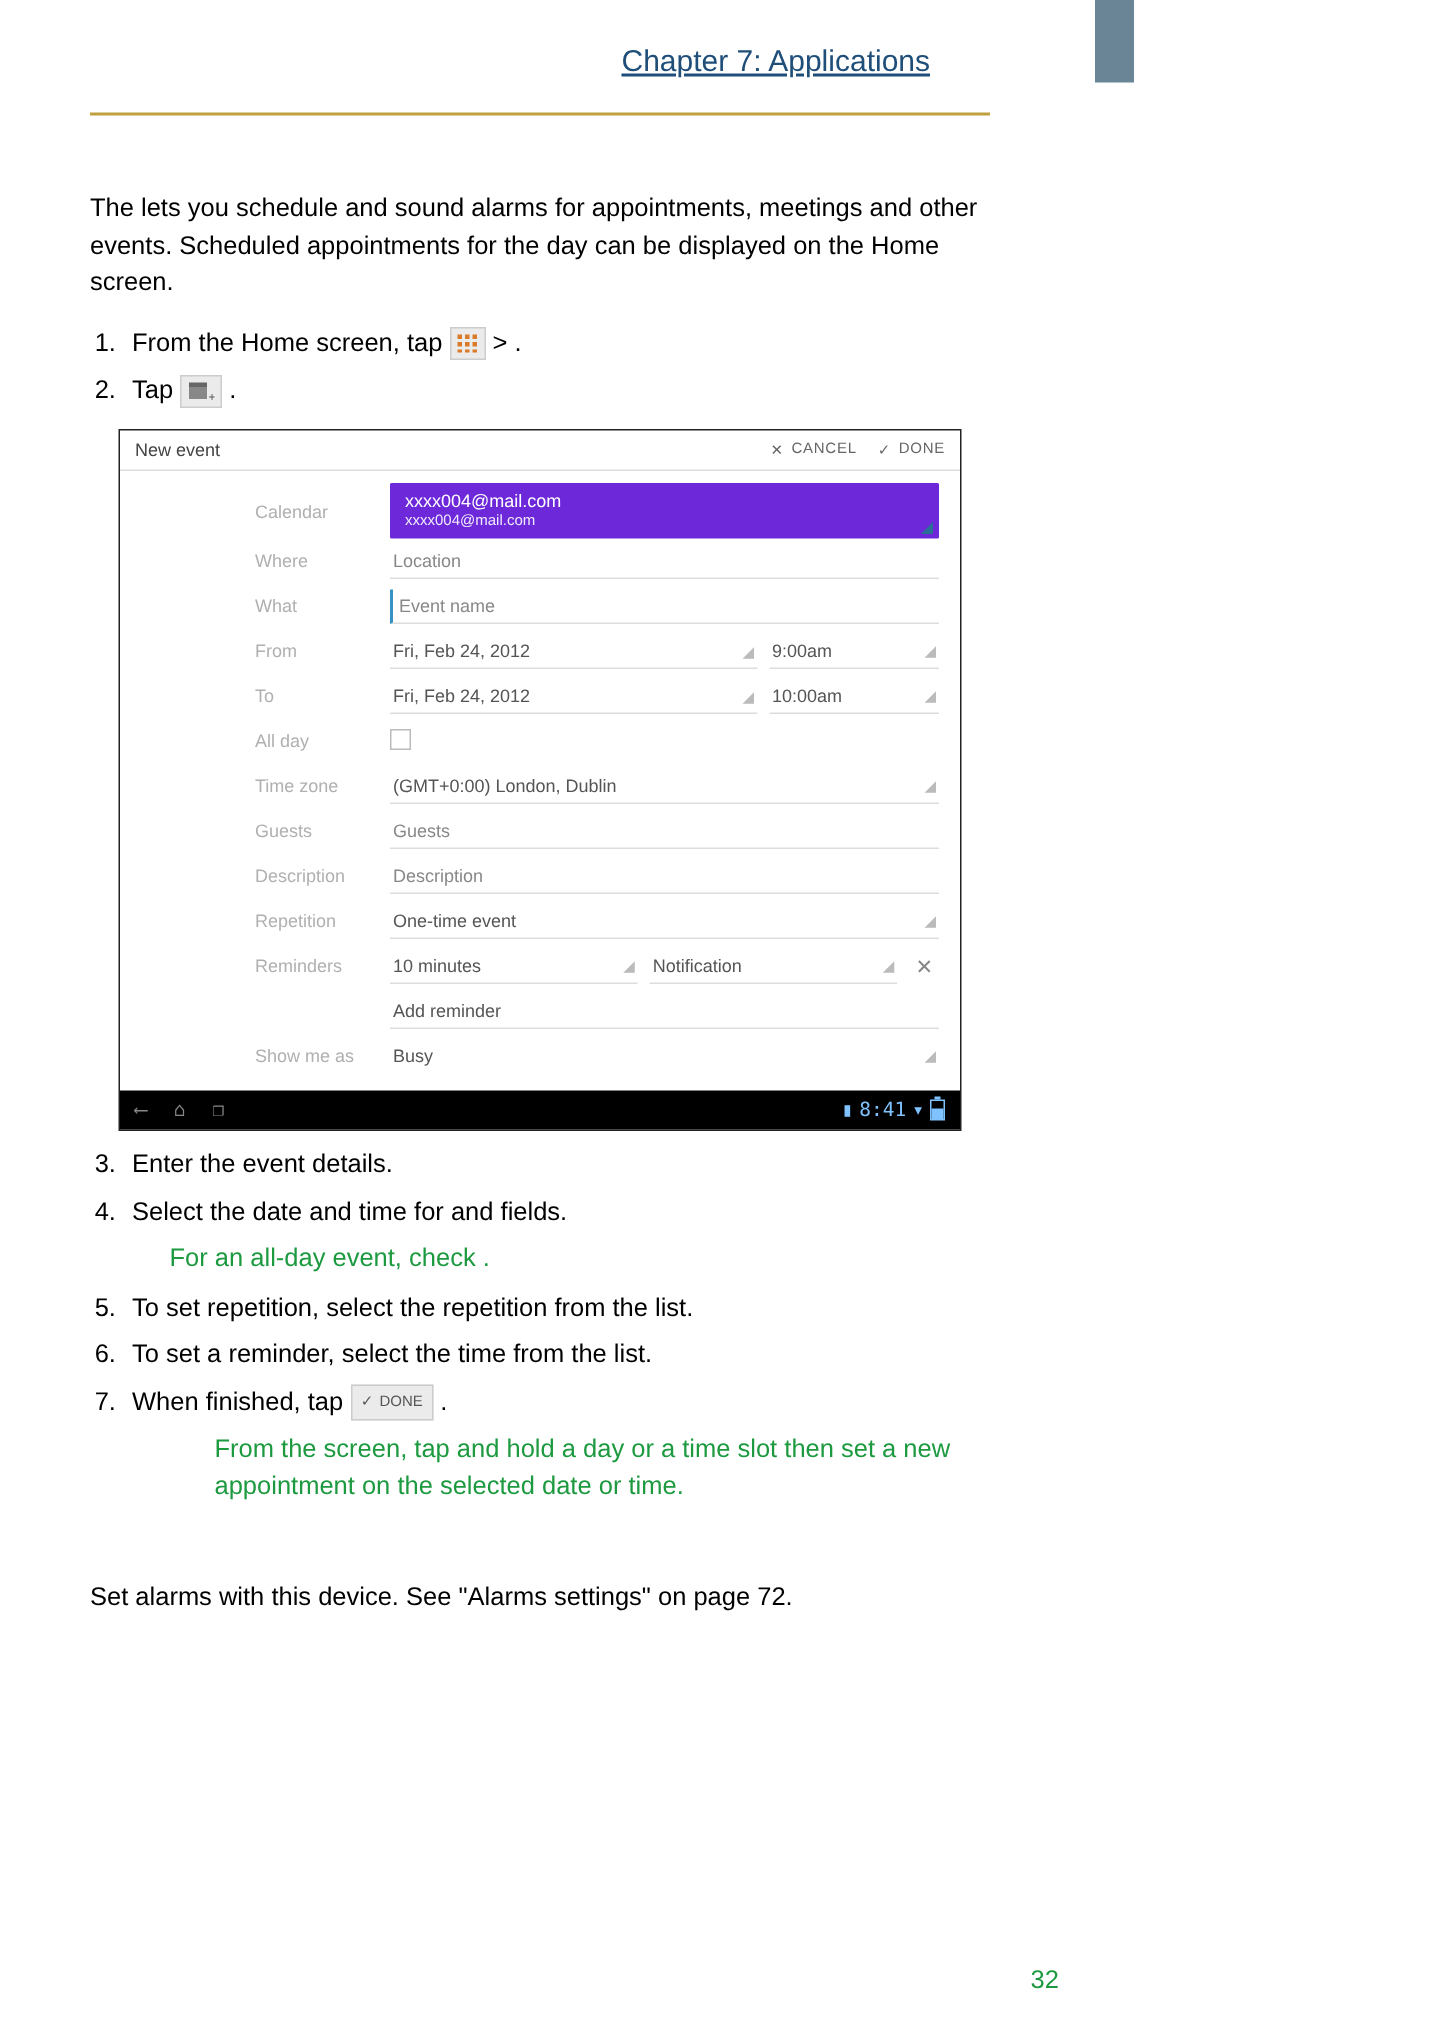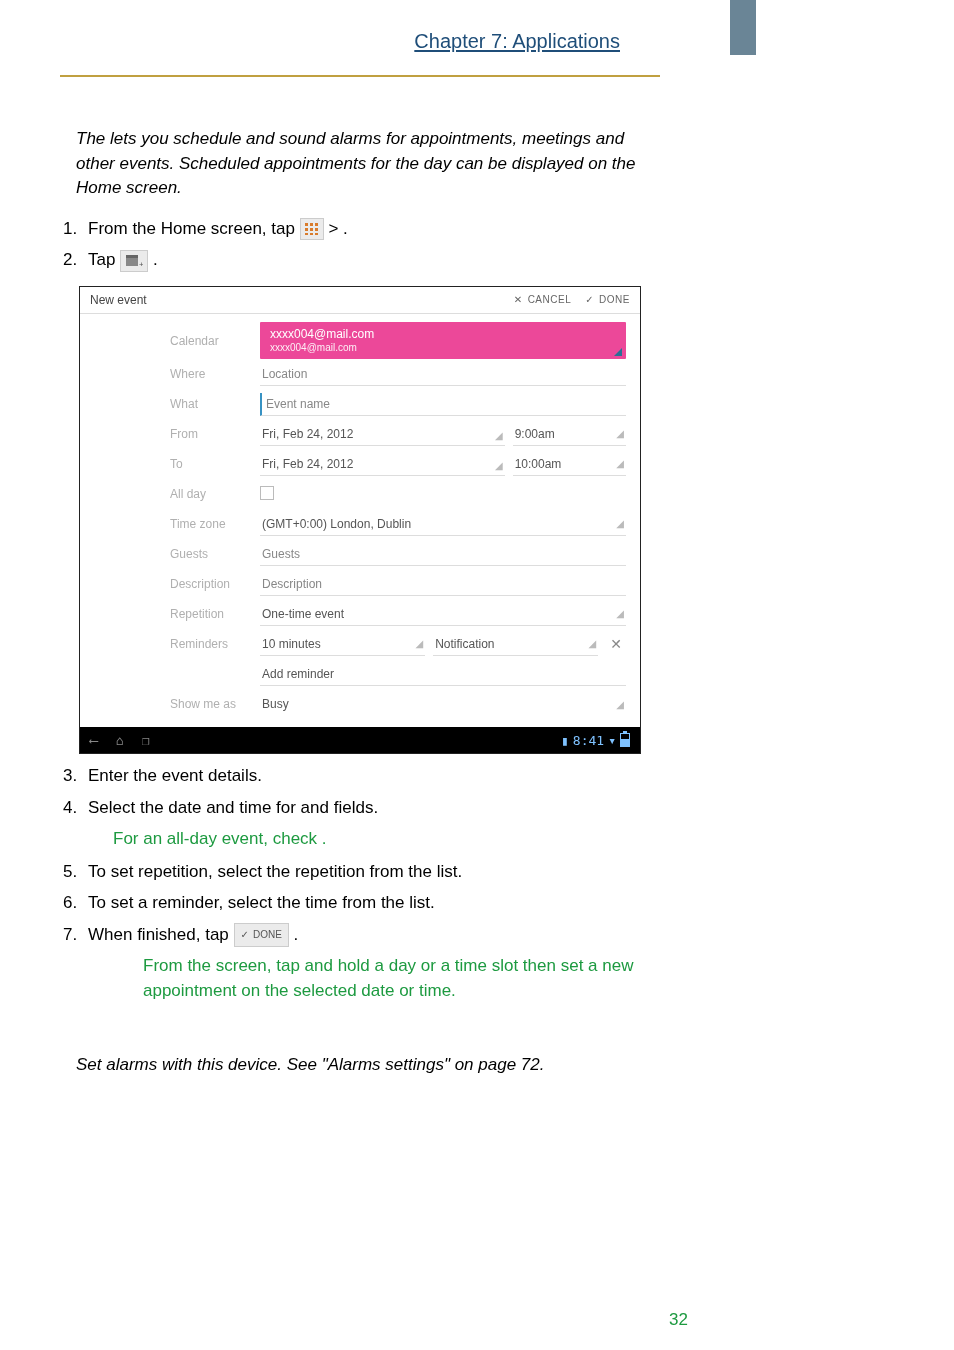--- a/index.html
+++ b/index.html
@@ -36,22 +36,21 @@
     padding-right: 40px;
     text-decoration: underline;
     text-decoration-color: #1f4e79;
     text-underline-offset: 2px;
   }
   .hdr-wrap { margin-bottom: 50px; }
   .body-text {
     font-size: 17px;
     line-height: 1.45;
     color: #000;
-    margin: 12px 16px;
-    font-style: italic;
+    margin: 12px 0;
   }
   .step-list {
     list-style: decimal;
     padding-left: 22px;
     font-size: 17px;
     line-height: 1.85;
     color: #000;
     margin: 6px 0;
   }
   .step-list li { padding-left: 6px; }
@@ -90,21 +89,21 @@
   }
   .note {
     color: #1d9a40;
     font-size: 17px;
     line-height: 1.45;
     margin: 4px 0 4px 90px;
   }
   .pagenum {
     position: absolute;
     bottom: 20px;
-    right: 68px;
+    right: 50px;
     color: #1d9a40;
     font-size: 17px;
   }
 
   
   .screenshot {
     width: 560px;
     margin: 10px auto 6px auto;
     background: #fff;
     border: 1px solid #222;
@@ -148,21 +147,21 @@
     padding: 4px 2px;
     display:flex;
     justify-content:space-between;
     align-items:center;
   }
   .ss-field .tri {
     color:#bbb;
     font-size:10px;
   }
   .ss-cal {
-    background: #ec4899;
+    background: #6d28d9;
     color: #fff;
     padding: 5px 10px;
     font-size: 12px;
     line-height:1.25;
     border-radius: 1px;
     flex:1;
     position:relative;
   }
   .ss-cal::after{
     content:"";

